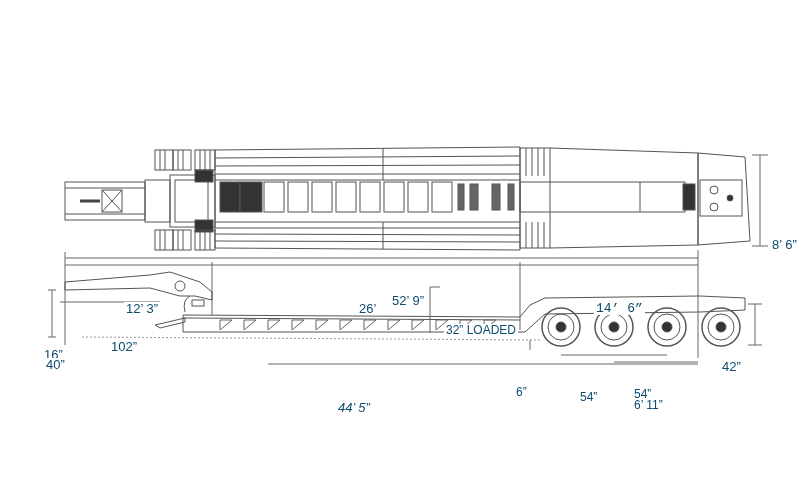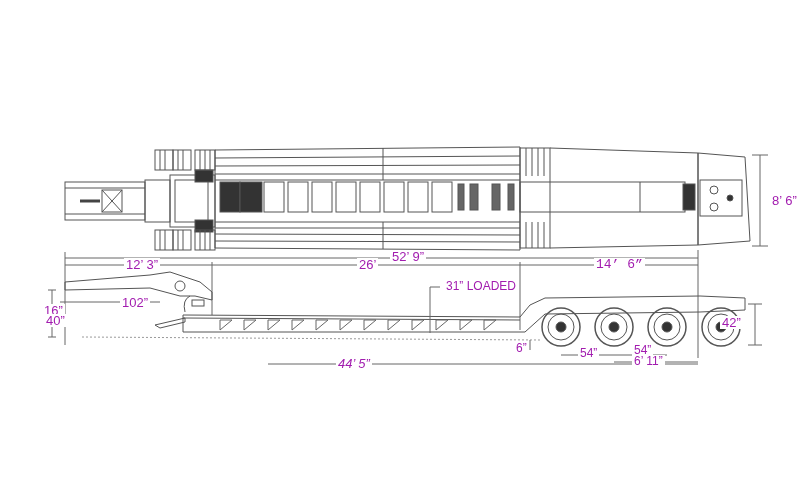--- a/index.html
+++ b/index.html
@@ -1,18 +1,18 @@
 <!DOCTYPE html>
 <html><head>
 <meta charset="utf-8">
 <style>
   html, body { margin: 0; padding: 0; background: #ffffff; }
   body { width: 800px; height: 500px; overflow: hidden; position: relative; font-family: "Liberation Sans", sans-serif; }
   #drawing { position: absolute; left: 0; top: 0; width: 800px; height: 500px; }
-  .lbl { position: absolute; font-family: "Liberation Sans", sans-serif; font-size: 12px; color: #a21caf; white-space: nowrap; background: #ffffff; padding: 0 2px; line-height: 13px; }
+  .lbl { position: absolute; font-family: "Liberation Sans", sans-serif; font-size: 12px; color: #0c4a6e; white-space: nowrap; background: #ffffff; padding: 0 2px; line-height: 13px; margin-top: 44px; }
   .lbl.big { font-size: 13px; }
 </style>
 </head>
 <body>
 
 <svg id="drawing" viewBox="0 0 800 500" xmlns="http://www.w3.org/2000/svg">
   <g stroke="#555" stroke-width="1" fill="none">
 
     <g>
 
@@ -178,22 +178,22 @@
       <line x1="530" y1="340" x2="530" y2="350"></line>
     </g>
   </g>
 </svg>
 
 <div class="lbl big" style="left:770px;top:194px;">8’ 6”</div>
 <div class="lbl big" style="left:390px;top:250px;text-align:right;">52’ 9”</div>
 <div class="lbl big" style="left:124px;top:258px;">12’ 3”</div>
 <div class="lbl big" style="left:357px;top:258px;">26’</div>
 <div class="lbl big" style="left:594px;top:258px;font-family:Liberation Mono, monospace;">14’ 6”</div>
-<div class="lbl" style="left:444px;top:280px;">31” LOADED</div>
-<div class="lbl big" style="left:120px;top:296px;">102”</div>
+<div class="lbl" style="left:444px;top:280px;">32” LOADED</div>
+<div class="lbl big" style="left:109px;top:296px;">102”</div>
 <div class="lbl big" style="left:42px;top:304px;">16”</div>
 <div class="lbl big" style="left:44px;top:314px;">40”</div>
 <div class="lbl" style="left:514px;top:342px;">6”</div>
 <div class="lbl" style="left:578px;top:347px;">54”</div>
 <div class="lbl" style="left:632px;top:344px;">54”</div>
 <div class="lbl" style="left:632px;top:355px;">6’ 11”</div>
 <div class="lbl big" style="left:720px;top:316px;">42”</div>
 <div class="lbl big" style="left:336px;top:357px;font-style:italic;">44’ 5”</div>
 
 </body></html>

